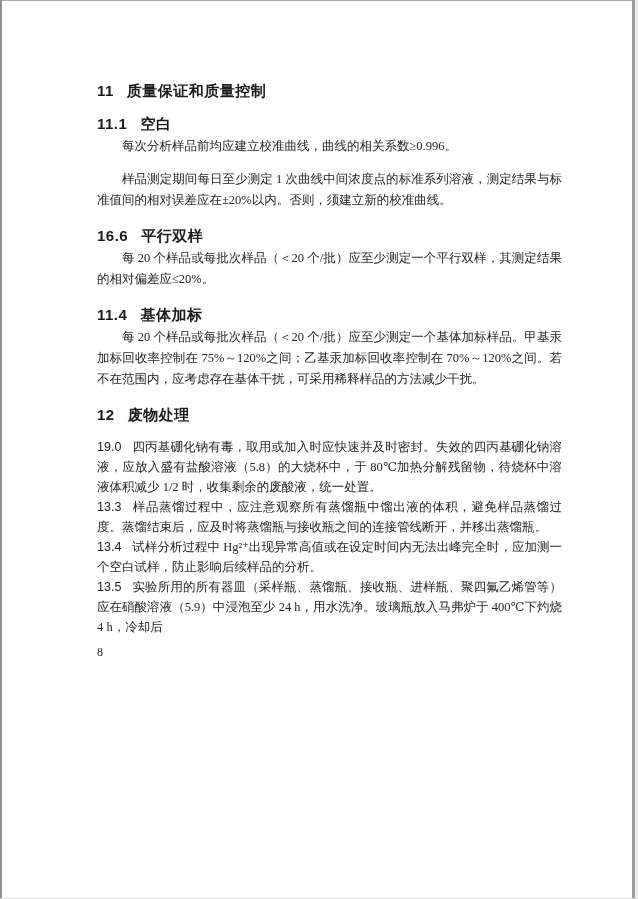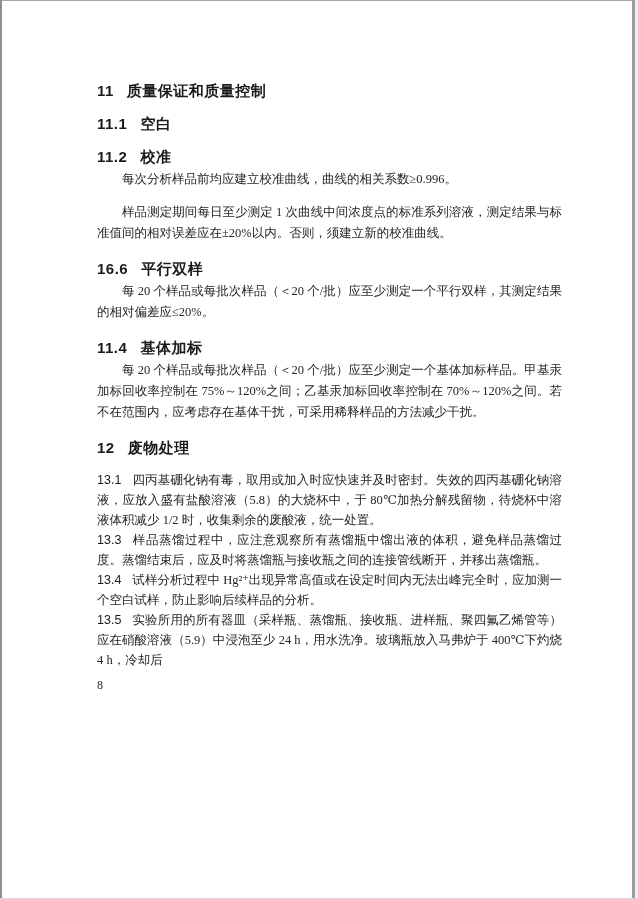--- a/index.html
+++ b/index.html
@@ -78,35 +78,34 @@
   <div class="edge-right-inner"></div>
   <div class="edge-right-outer"></div>
   <div class="edge-bottom"></div>
 
   <div class="content">
 
     <h2 class="heading"><span class="h-num">11</span><span class="h-title">质量保证和质量控制</span></h2>
 
     <h3 class="heading"><span class="h-num">11.1</span><span class="h-title">空白</span></h3>
 
-    <h3 class="heading"><span class="h-num">11.2</span><span class="h-title">校准</span></h3>
     <p class="para">每次分析样品前均应建立校准曲线，曲线的相关系数≥0.996。</p>
     <p class="para cont">样品测定期间每日至少测定 1 次曲线中间浓度点的标准系列溶液，测定结果与标准值间的相对误差应在±20%以内。否则，须建立新的校准曲线。</p>
 
     <h3 class="heading"><span class="h-num">16.6</span><span class="h-title">平行双样</span></h3>
     <p class="para">每 20 个样品或每批次样品（＜20 个/批）应至少测定一个平行双样，其测定结果的相对偏差应≤20%。</p>
 
     <h3 class="heading"><span class="h-num">11.4</span><span class="h-title">基体加标</span></h3>
     <p class="para">每 20 个样品或每批次样品（＜20 个/批）应至少测定一个基体加标样品。甲基汞加标回收率控制在 75%～120%之间；乙基汞加标回收率控制在 70%～120%之间。若不在范围内，应考虑存在基体干扰，可采用稀释样品的方法减少干扰。</p>
 
     <h2 class="heading"><span class="h-num">12</span><span class="h-title">废物处理</span></h2>
 
 
     <div class="notes">
-      <p class="note"><span class="note-num">13.1</span><span class="note-text">四丙基硼化钠有毒，取用或加入时应快速并及时密封。失效的四丙基硼化钠溶液，应放入盛有盐酸溶液（5.8）的大烧杯中，于 80℃加热分解残留物，待烧杯中溶液体积减少 1/2 时，收集剩余的废酸液，统一处置。</span></p>
+      <p class="note"><span class="note-num">19.0</span><span class="note-text">四丙基硼化钠有毒，取用或加入时应快速并及时密封。失效的四丙基硼化钠溶液，应放入盛有盐酸溶液（5.8）的大烧杯中，于 80℃加热分解残留物，待烧杯中溶液体积减少 1/2 时，收集剩余的废酸液，统一处置。</span></p>
       <p class="note"><span class="note-num">13.3</span><span class="note-text">样品蒸馏过程中，应注意观察所有蒸馏瓶中馏出液的体积，避免样品蒸馏过度。蒸馏结束后，应及时将蒸馏瓶与接收瓶之间的连接管线断开，并移出蒸馏瓶。</span></p>
       <p class="note"><span class="note-num">13.4</span><span class="note-text">试样分析过程中 Hg²⁺出现异常高值或在设定时间内无法出峰完全时，应加测一个空白试样，防止影响后续样品的分析。</span></p>
       <p class="note"><span class="note-num">13.5</span><span class="note-text">实验所用的所有器皿（采样瓶、蒸馏瓶、接收瓶、进样瓶、聚四氟乙烯管等）应在硝酸溶液（5.9）中浸泡至少 24 h，用水洗净。玻璃瓶放入马弗炉于 400℃下灼烧 4 h，冷却后</span></p>
     </div>
 
     <div class="pageno">8</div>
 
   </div>
 </div>
 

